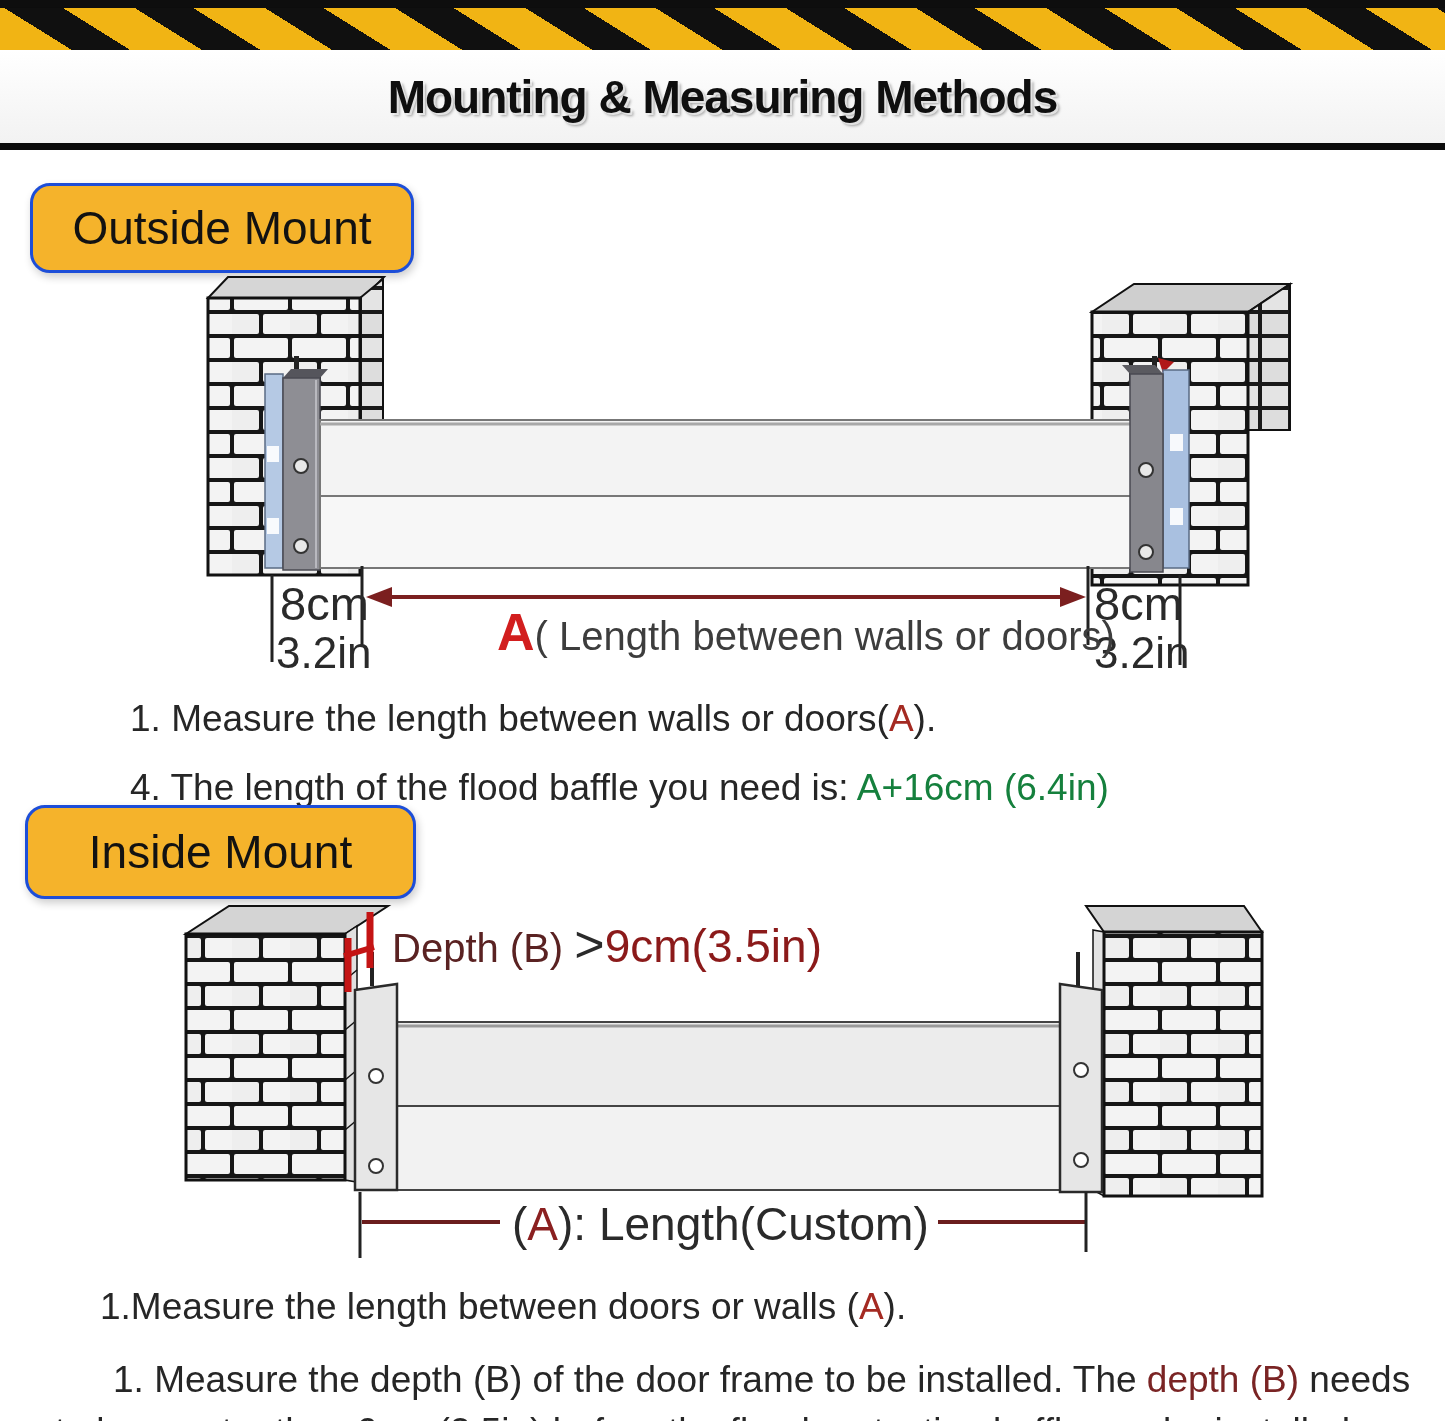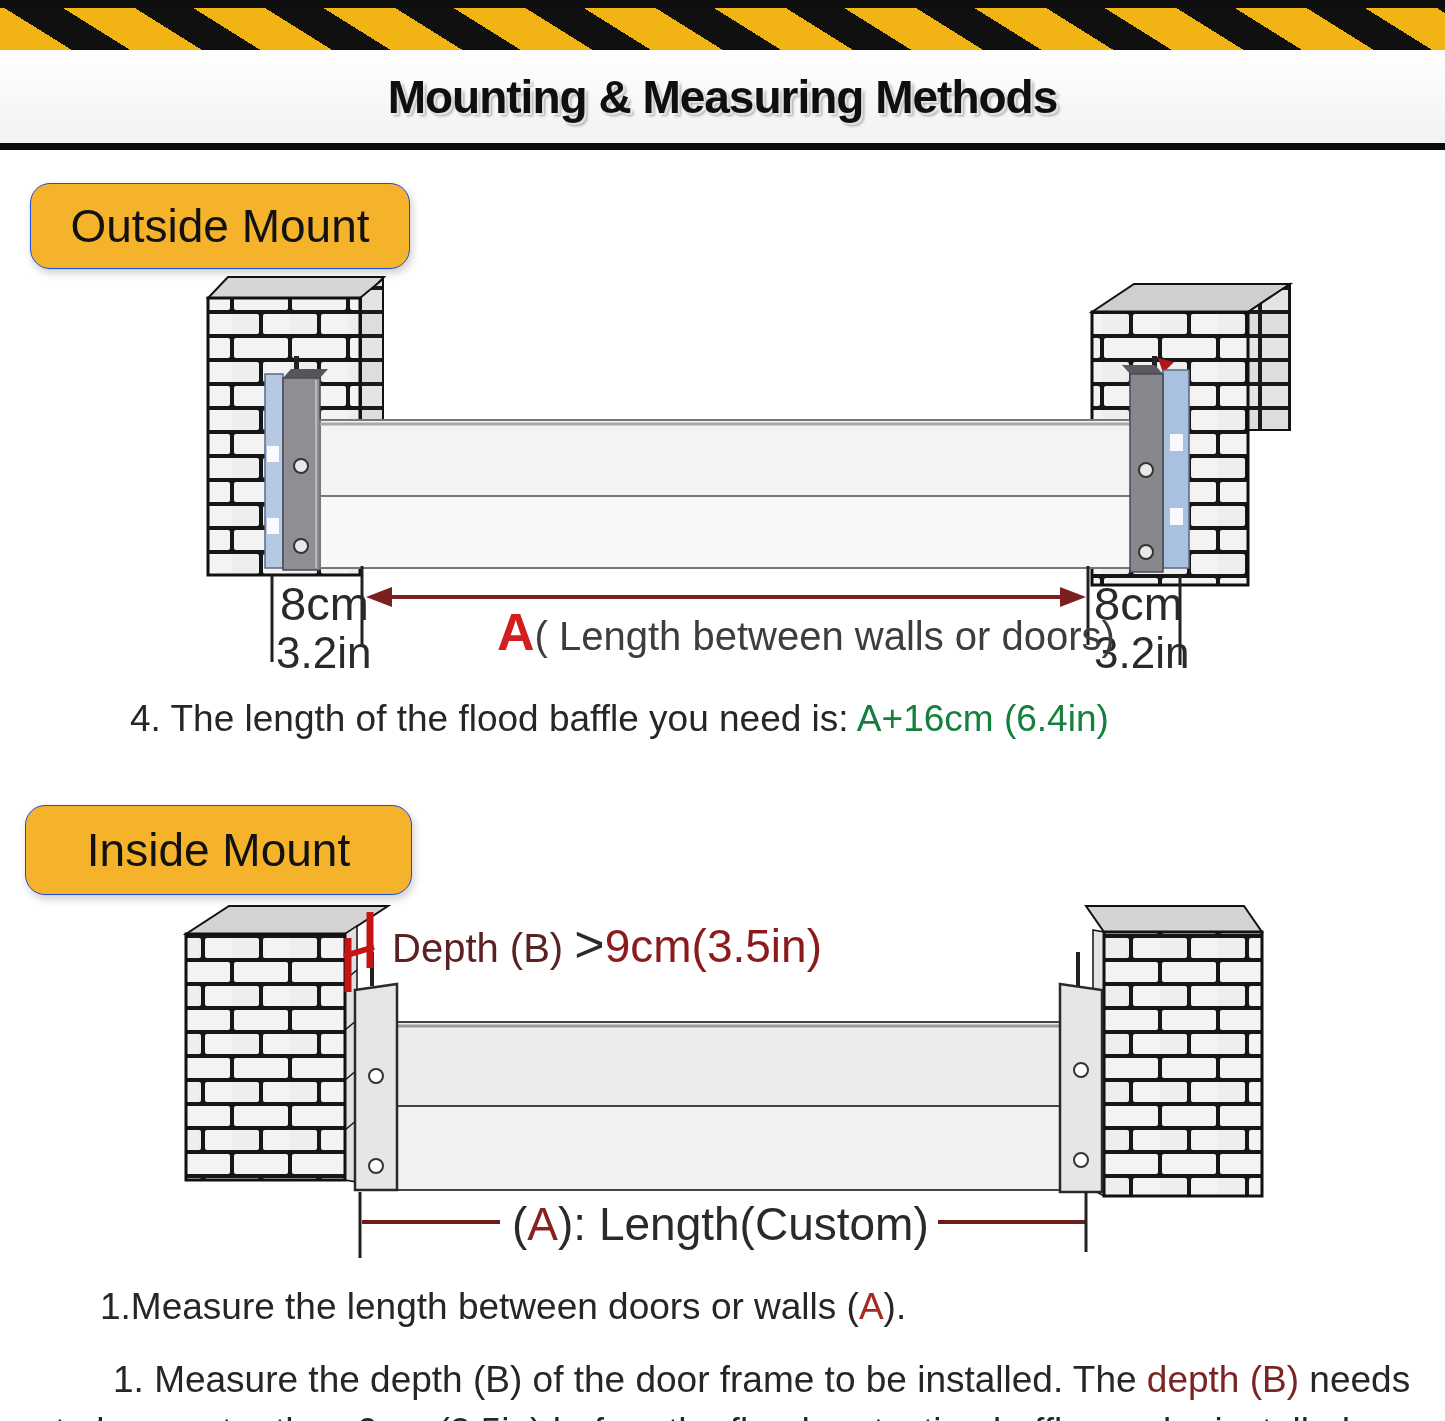--- a/index.html
+++ b/index.html
@@ -12,21 +12,21 @@
            background:repeating-linear-gradient(32deg,#F1B414 0 38px,#101010 38px 69px);
            box-shadow:0 2px 3px rgba(0,0,0,.25);}
   .title-band{position:absolute;left:0;top:50px;width:1445px;height:93px;
               background:linear-gradient(#ffffff, #f2f2f2);
               display:flex;align-items:center;justify-content:center;}
   .main-title{font-size:46px;font-weight:bold;letter-spacing:-1px;color:#0f0f0f;
               text-shadow:2px 2px 0 rgba(255,255,255,.65), 3px 3px 3px rgba(0,0,0,.35);}
   .title-rule{position:absolute;left:0;top:143px;width:1445px;height:7px;background:#0b0b0b;}
 
   
-  .badge{position:absolute;background:#F5B32B;border:1px solid #1d4ed8;border-radius:20px;
+  .badge{position:absolute;background:#F5B32B;border:3px solid #1d4ed8;border-radius:20px;
          display:flex;align-items:center;justify-content:center;
          font-size:46px;color:#121212;box-shadow:2px 4px 8px rgba(0,0,0,.2);}
   #badge-outside{left:30px;top:183px;width:378px;height:84px;}
   #badge-inside{left:25px;top:805px;width:385px;height:88px;}
 
   
   .diagram{position:absolute;left:0;}
   #diagram-outside{top:265px;}
   #diagram-inside{top:895px;}
   svg text{font-family:"Liberation Sans",sans-serif;}
@@ -122,20 +122,21 @@
       <polygon points="1086,597 1060,587 1060,607" fill="#7B1F1F"></polygon>
       <text x="280" y="620" font-size="47" fill="#2a2a2a">8cm</text>
       <text x="276" y="668" font-size="44" fill="#2a2a2a">3.2in</text>
       <text x="1094" y="620" font-size="47" fill="#2a2a2a">8cm</text>
       <text x="1094" y="668" font-size="44" fill="#2a2a2a">3.2in</text>
       <text x="497" y="650"><tspan font-size="52" font-weight="bold" fill="#D21E1E">A</tspan><tspan font-size="40" fill="#3d3d3d">( Length between walls or doors)</tspan></text>
     </g>
   </svg>
 
   <div class="steps" id="steps-outside">
+    <p><span>1. Measure the length between walls or doors(</span><span class="em-red">A</span><span>).</span></p>
     <p><span>4. The length of the flood baffle you need is: </span><span class="em-darkred">A+16cm (6.4in)</span><span></span></p>
   </div>
 
   <div class="badge" id="badge-inside">
     <span>Inside Mount</span>
   </div>
 
   <svg id="diagram-inside" class="diagram" width="1445" height="380" viewBox="0 895 1445 380" xmlns="http://www.w3.org/2000/svg">
 
     <g>

